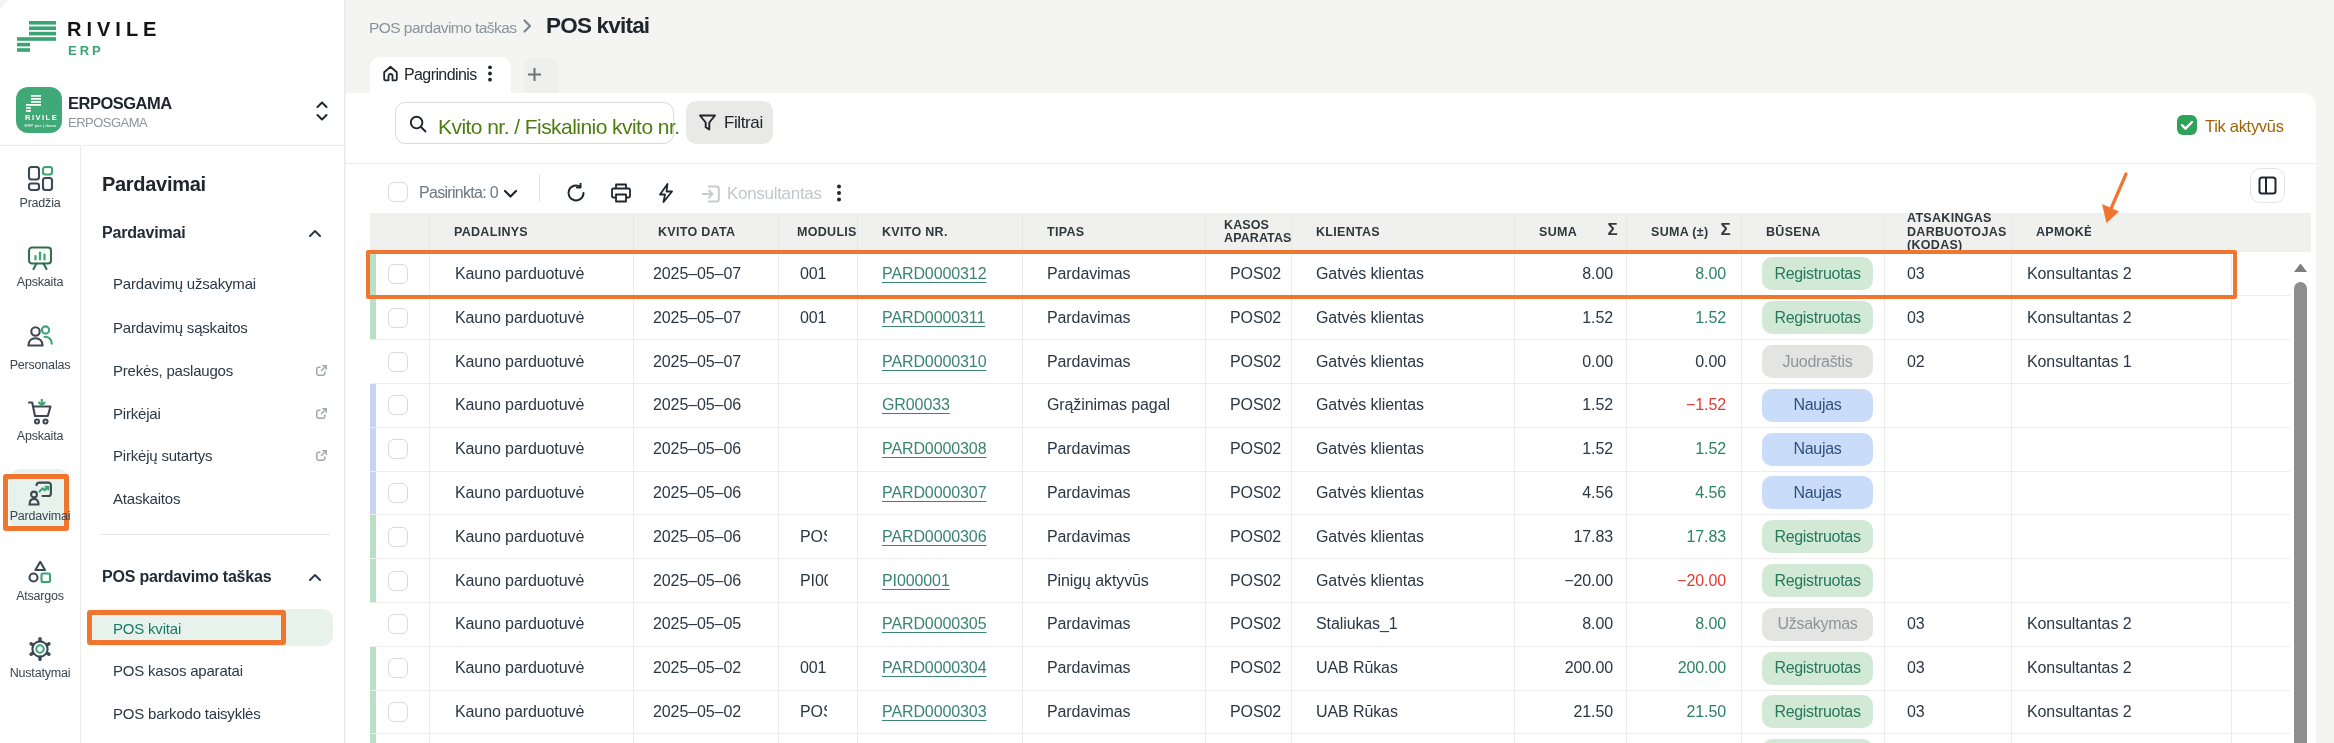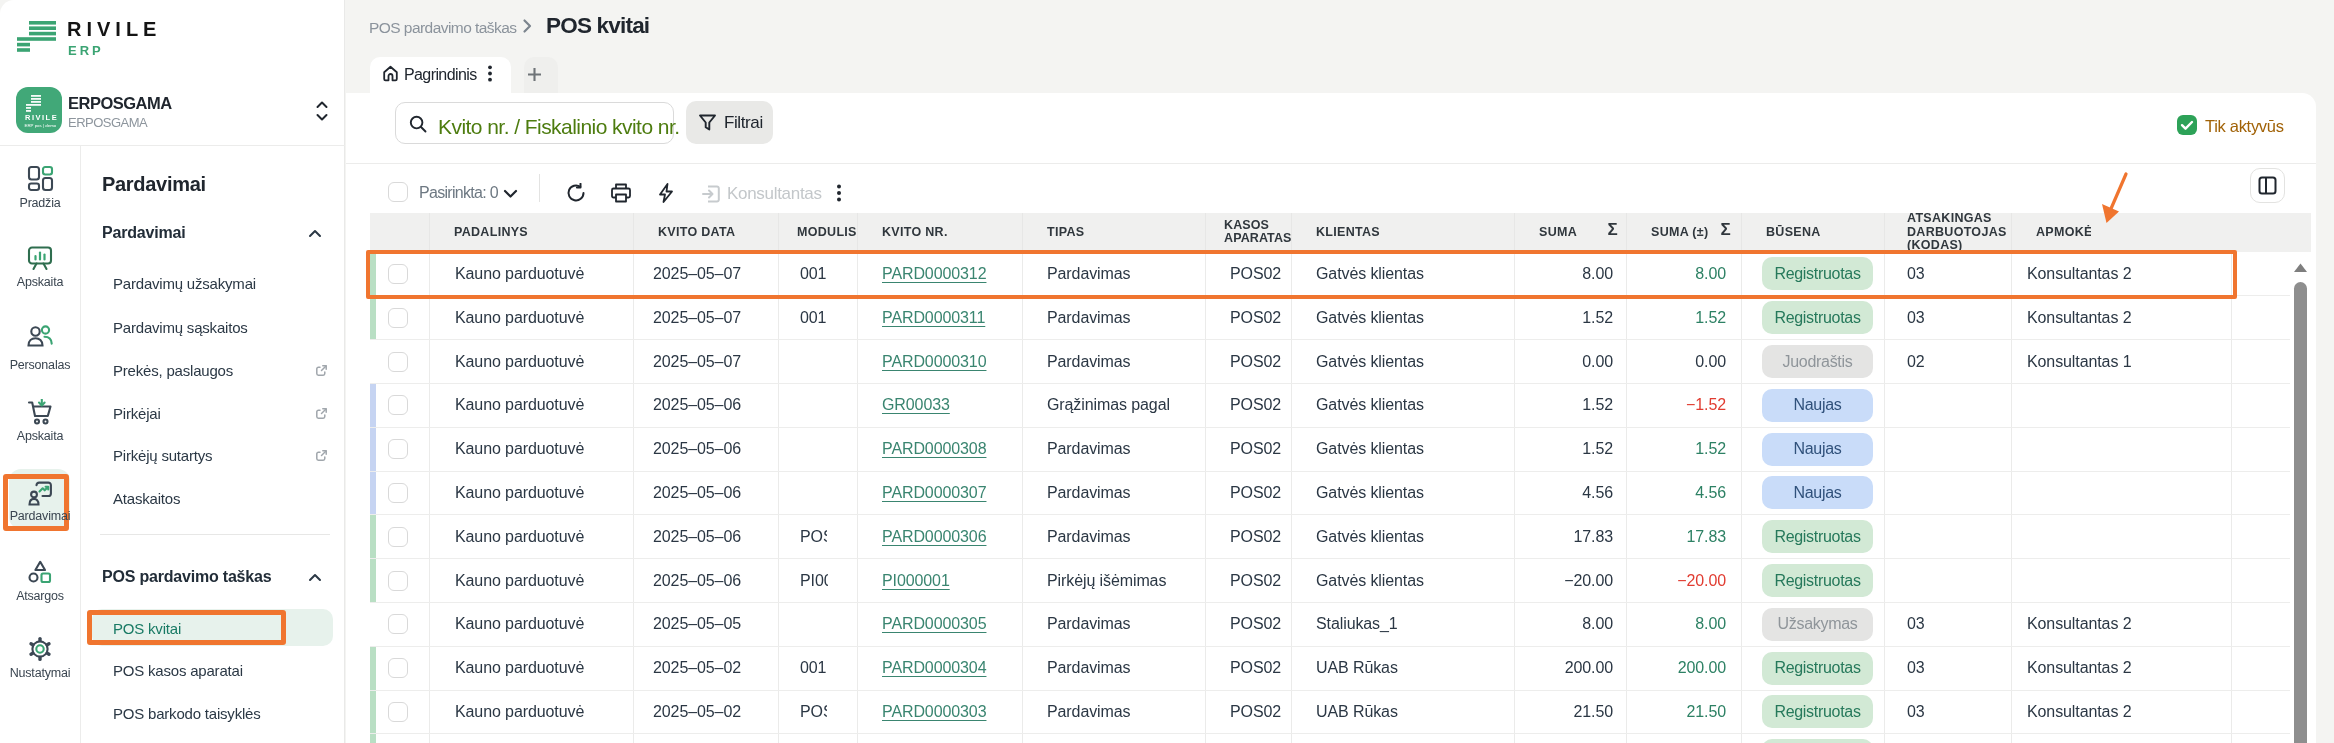--- a/index.html
+++ b/index.html
@@ -523,21 +523,21 @@
         <span class="cb" style="margin-left:-6px;"></span>
       </div>
     <div class="c w2">Kauno parduotuvė</div>
     <div class="c w3">2025–05–06</div>
     <div class="c w4" style="padding-left:21px;">
         <span style="width:28px; overflow:hidden; display:inline-block;">PI0001</span>
       </div>
     <div class="c w5">
         <span class="link">PI000001</span>
       </div>
-    <div class="c w6">Pirkėjų išėmimas</div>
+    <div class="c w6">Pinigų aktyvūs</div>
     <div class="c w7">POS02</div>
     <div class="c w8">Gatvės klientas</div>
     <div class="c w9 num">−20.00</div>
     <div class="c w10 num nred">−20.00</div>
     <div class="c w11" style="padding-left:20px;">
         <span class="badge b-green">Registruotas</span>
       </div>
     <div class="c w12" style="padding-left:22px;"></div>
     <div class="c w13"></div>
     <div class="c w14b"></div>

